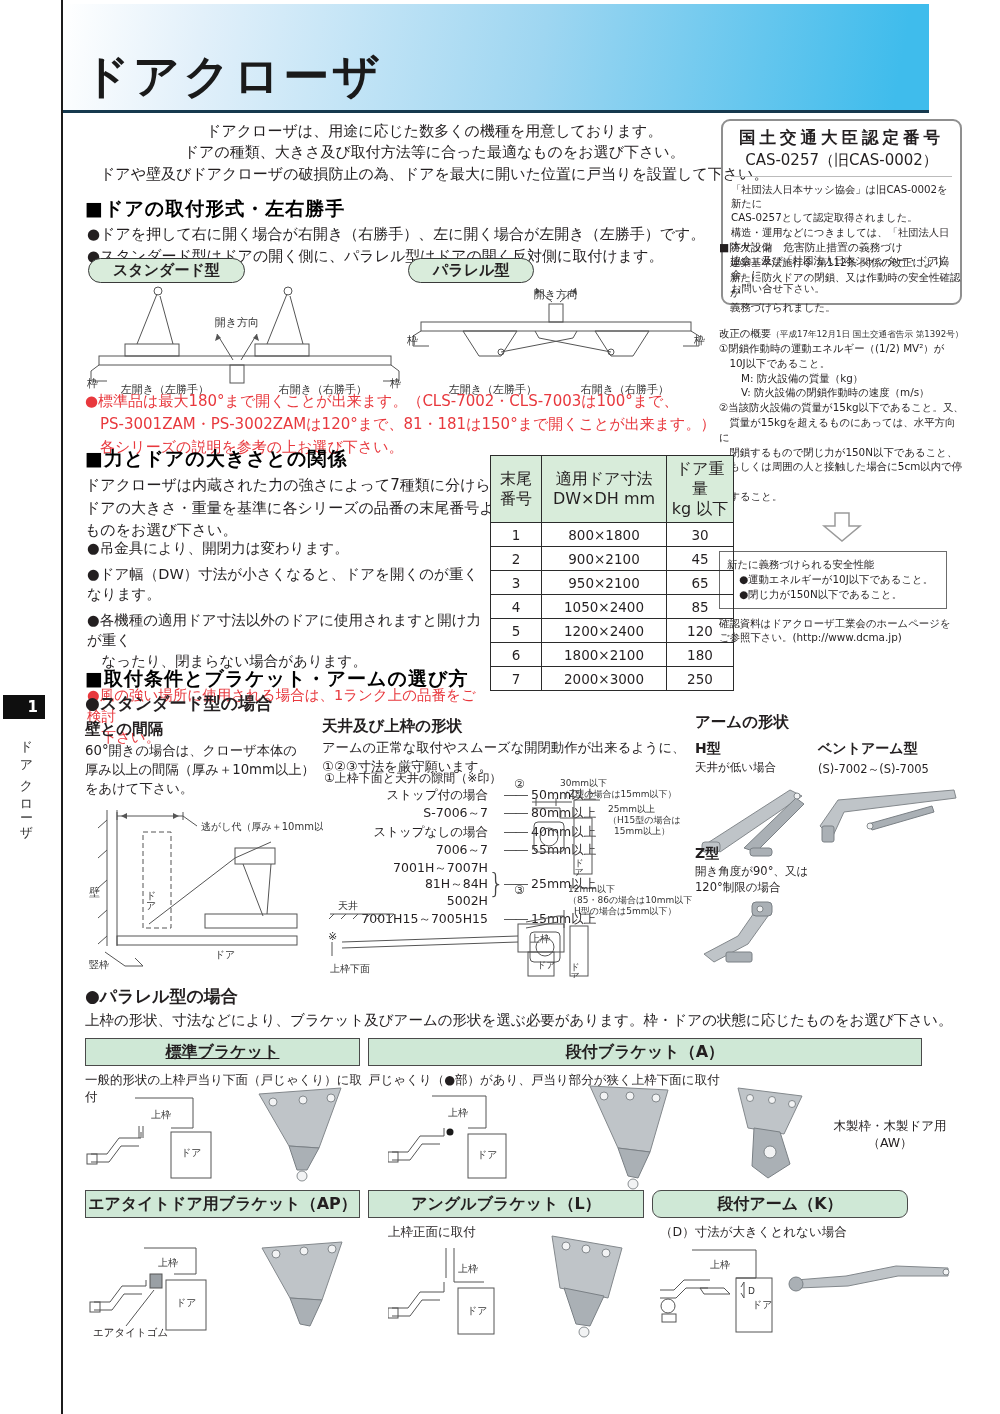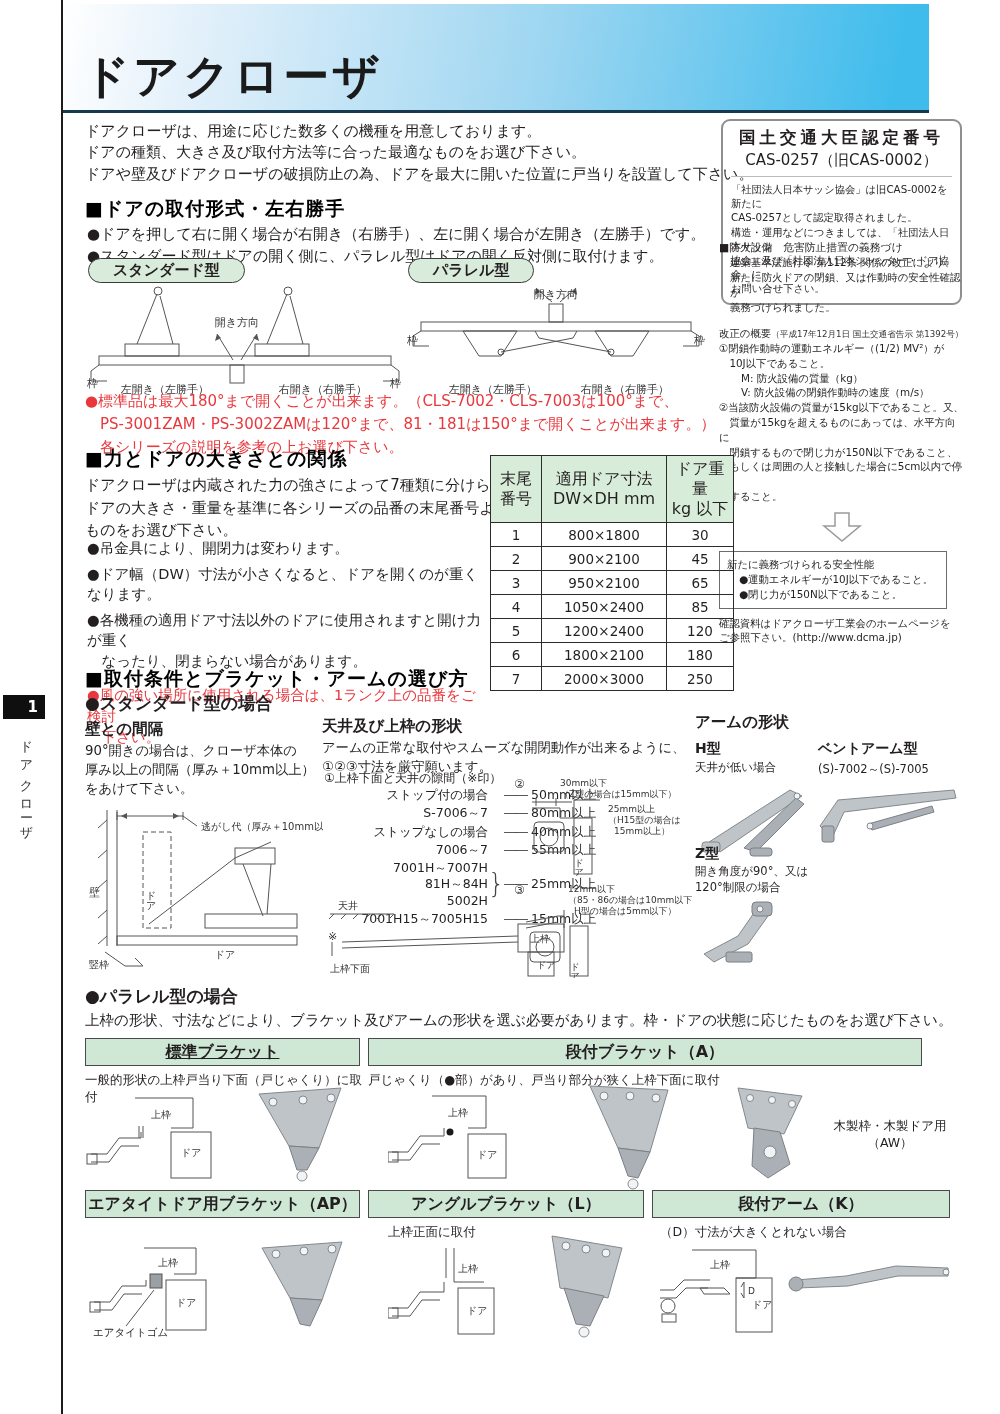--- a/index.html
+++ b/index.html
@@ -11,21 +11,21 @@
   .vrule{left:61px;top:0;width:2px;height:1414px;background:#1c1c1c;}
   .tab{left:3px;top:695px;width:42px;height:24px;background:#0f0f0f;color:#fff;
        font-size:15px;font-weight:bold;text-align:right;line-height:24px;padding-right:7px;box-sizing:border-box;}
   .side-label{left:17px;top:731px;writing-mode:vertical-rl;font-size:13px;letter-spacing:5px;color:#333;}
   
   .banner{left:63px;top:4px;width:866px;height:106px;
           background:linear-gradient(100deg,#ffffff 0%,#e2f0fa 16%,#9ed6f1 55%,#3fbcec 96%);
           border-bottom:3px solid #16394e;}
   .banner h1{position:absolute;left:20px;bottom:2px;margin:0;font-size:46px;letter-spacing:3px;color:#1a1a1a;}
   
-  .intro{left:85px;top:121px;font-size:15px;line-height:1.42;}
+  .intro{left:100px;top:121px;font-size:15px;line-height:1.42;text-align:center;}
   
   .cert{left:721px;top:119px;width:241px;border:2px solid #8f8f8f;border-radius:9px;box-sizing:border-box;padding:6px 8px 7px;}
   .cert .t{font-size:16.5px;font-weight:bold;text-align:center;letter-spacing:4px;}
   .cert .n{font-size:15px;text-align:center;margin-top:2px;}
   .cert .b{font-size:10.3px;line-height:1.38;margin-top:6px;border-top:1px solid #bbb;padding-top:5px;}
   .firenote{left:719px;top:240px;width:246px;font-size:10.4px;line-height:1.42;}
   .firenote .hd{font-size:10.8px;}
   .firenote .ind{margin-left:11px;}
   .firenote .ind2{margin-left:22px;}
   .firenote .sum{margin-top:12px;}
@@ -234,21 +234,21 @@
           <td>2000×3000</td>
           <td>250</td>
         </tr>
   </tbody>
     </table>
 
   <div class="abs sech" style="left:85px;top:666px;">■取付条件とブラケット・アームの選び方</div>
   <div class="abs case-h" style="left:85px;top:692px;">●スタンダード型の場合</div>
 
   <div class="abs sub-h" style="left:85px;top:719px;">壁との間隔</div>
-  <div class="abs body13 ml" style="left:85px;top:742px;">90°開きの場合は、クローザ本体の
+  <div class="abs body13 ml" style="left:85px;top:742px;">60°開きの場合は、クローザ本体の
 厚み以上の間隔（厚み＋10mm以上）
 をあけて下さい。</div>
   <svg class="abs" style="left:85px;top:796px;" width="238" height="180" viewBox="0 0 238 180">
     <path class="lineart" d="M22 14 V150 M32 14 V150"></path>
     <path class="lineart" d="M22 24 l-9 8 M22 54 l-9 8 M22 84 l-9 8 M22 114 l-9 8 M22 140 l-9 8"></path>
     <path class="lineart" d="M32 20 H98 M32 16 v8 M98 16 v8"></path>
     <path d="M36 20 l6 -3 v6 z M94 20 l-6 -3 v6 z" fill="#555"></path>
     <path class="lineart" d="M98 20 L112 30"></path>
     <text x="116" y="34" font-size="10">逃がし代（厚み＋10mm以上）</text>
     <rect class="lineart" x="58" y="36" width="28" height="96" stroke-dasharray="5 3"></rect>
@@ -426,21 +426,21 @@
       <circle class="hole" cx="54" cy="14" r="3.5"></circle>
       <circle class="hole" cx="74" cy="18" r="3.5"></circle>
     <polygon class="metal2" points="36,42 62,46 72,78 50,92 34,80"></polygon>
     <circle class="hole" cx="52" cy="66" r="6"></circle>
   </svg>
   <div class="abs cap12 ml" style="left:815px;top:1118px;width:150px;text-align:center;">木製枠・木製ドア用
 （AW）</div>
 
   <div class="abs gbar" style="left:85px;top:1190px;width:275px;">エアタイトドア用ブラケット（AP）</div>
   <div class="abs gbar" style="left:368px;top:1190px;width:276px;">アングルブラケット（L）</div>
-  <div class="abs gbar" style="left:652px;top:1190px;width:298px;">段付アーム（K）</div>
+  <div class="abs gbar" style="left:652px;top:1190px;width:256px;border-radius:9px;">段付アーム（K）</div>
   <div class="abs cap12" style="left:388px;top:1224px;">上枠正面に取付</div>
   <div class="abs cap12" style="left:660px;top:1224px;">（D）寸法が大きくとれない場合</div>
 
   <svg class="abs" style="left:88px;top:1244px;" width="155" height="100" viewBox="0 0 155 100">
     <path class="lineart" d="M56 4 h52 v26 h-22"></path>
     <text x="70" y="22" font-size="10">上枠</text>
     <rect x="62" y="30" width="12" height="14" fill="#9aa0a5" stroke="#555"></rect>
     <rect class="lineart" x="78" y="36" width="40" height="50"></rect>
     <text x="88" y="62" font-size="10">ドア</text>
     <path class="lineart" d="M6 58 h16 l12 -16 h24 v-6 M6 66 h18 l12 -16 h18"></path>

